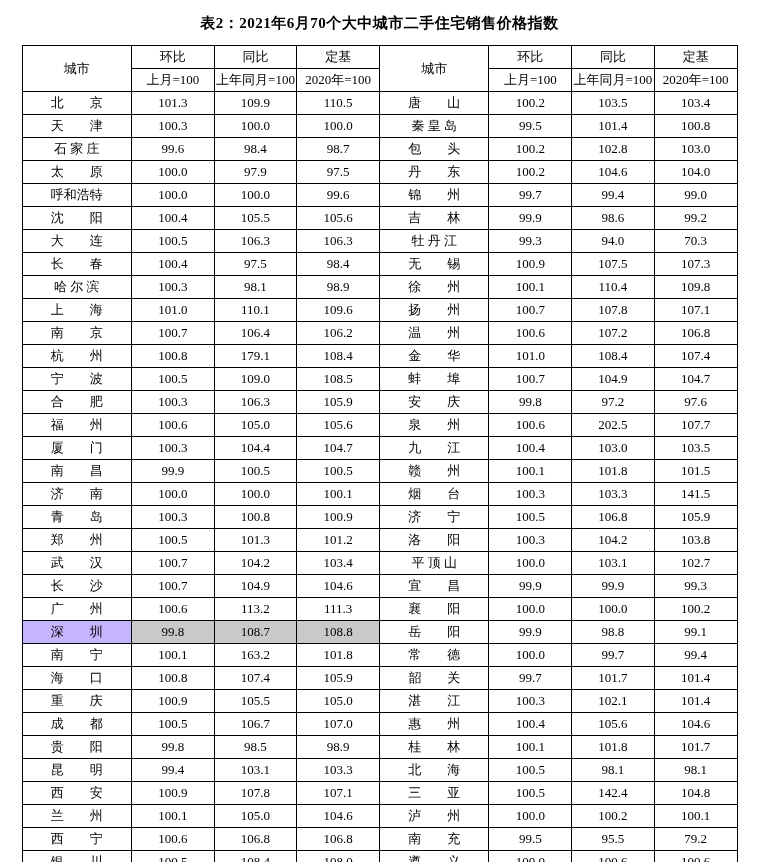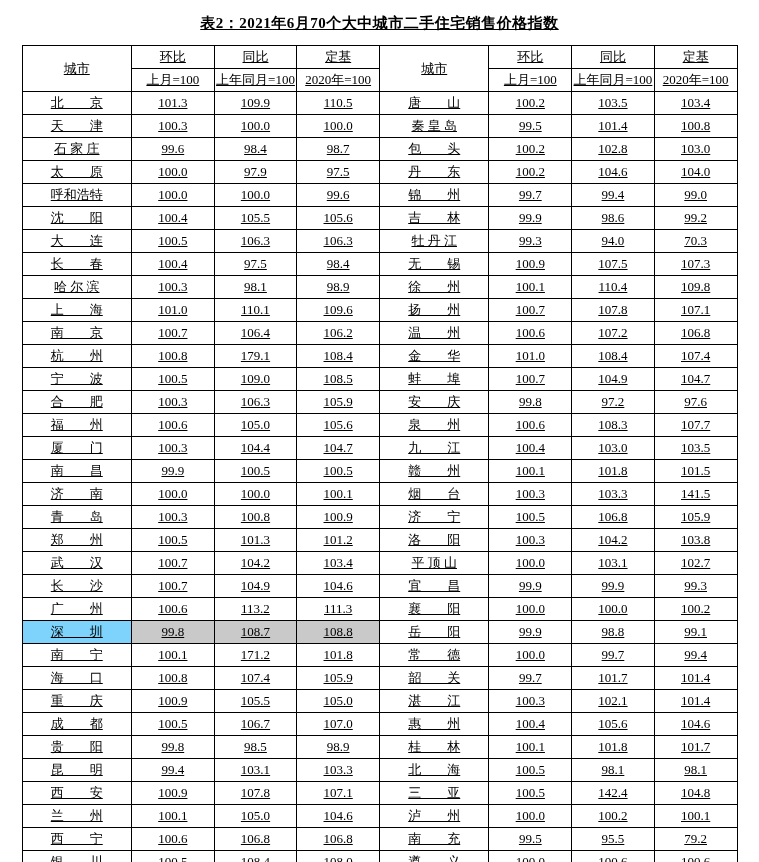--- a/index.html
+++ b/index.html
@@ -12,21 +12,20 @@
     height: 862px;
     font-family: "Liberation Serif", "DejaVu Serif", serif;
     color: #000000;
     overflow: hidden;
   }
   .page {
     width: 759px;
     height: 862px;
     position: relative;
     box-sizing: border-box;
-    text-decoration: underline;
   }
   .title {
     text-align: center;
     font-weight: bold;
     font-size: 15px;
     letter-spacing: 0.5px;
     padding-top: 14px;
     padding-bottom: 12px;
   }
   table.idx {
@@ -64,21 +63,21 @@
     letter-spacing: 0px;
   }
   .num {
     font-size: 13px;
     font-family: "Liberation Serif", "DejaVu Serif", serif;
   }
   .hl {
     background: #c9c9c9;
   }
   .cityhl {
-    background: #7dd3fc;
+    background: #c4b5fd;
   }
   
   .grp-top { height: 21px; line-height: 21px; }
   .grp-bot { height: 21px; line-height: 21px; }
 </style>
 </head>
 <body>
 
 <div class="page">
 
@@ -256,21 +255,21 @@
           <td class="num">97.2</td>
           <td class="num">97.6</td>
         </tr>
         <tr>
           <td class="city">福　　州</td>
           <td class="num">100.6</td>
           <td class="num">105.0</td>
           <td class="num">105.6</td>
           <td class="city">泉　　州</td>
           <td class="num">100.6</td>
-          <td class="num">108.3</td>
+          <td class="num">202.5</td>
           <td class="num">107.7</td>
         </tr>
         <tr>
           <td class="city">厦　　门</td>
           <td class="num">100.3</td>
           <td class="num">104.4</td>
           <td class="num">104.7</td>
           <td class="city">九　　江</td>
           <td class="num">100.4</td>
           <td class="num">103.0</td>
@@ -352,21 +351,21 @@
           <td class="num hl">108.7</td>
           <td class="num hl">108.8</td>
           <td class="city">岳　　阳</td>
           <td class="num">99.9</td>
           <td class="num">98.8</td>
           <td class="num">99.1</td>
         </tr>
         <tr>
           <td class="city">南　　宁</td>
           <td class="num">100.1</td>
-          <td class="num">171.2</td>
+          <td class="num">163.2</td>
           <td class="num">101.8</td>
           <td class="city">常　　德</td>
           <td class="num">100.0</td>
           <td class="num">99.7</td>
           <td class="num">99.4</td>
         </tr>
         <tr>
           <td class="city">海　　口</td>
           <td class="num">100.8</td>
           <td class="num">107.4</td>

